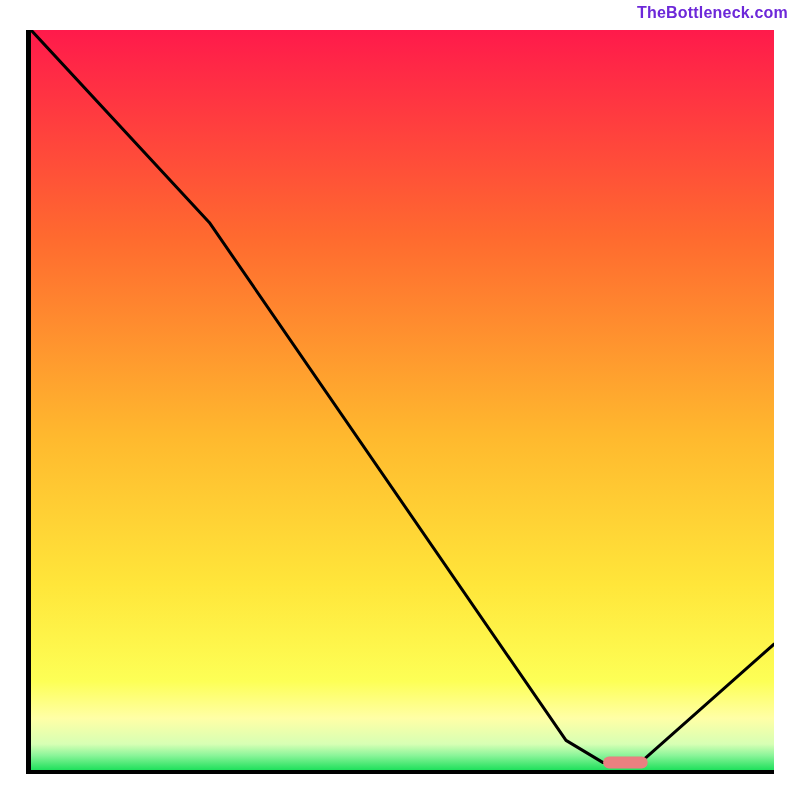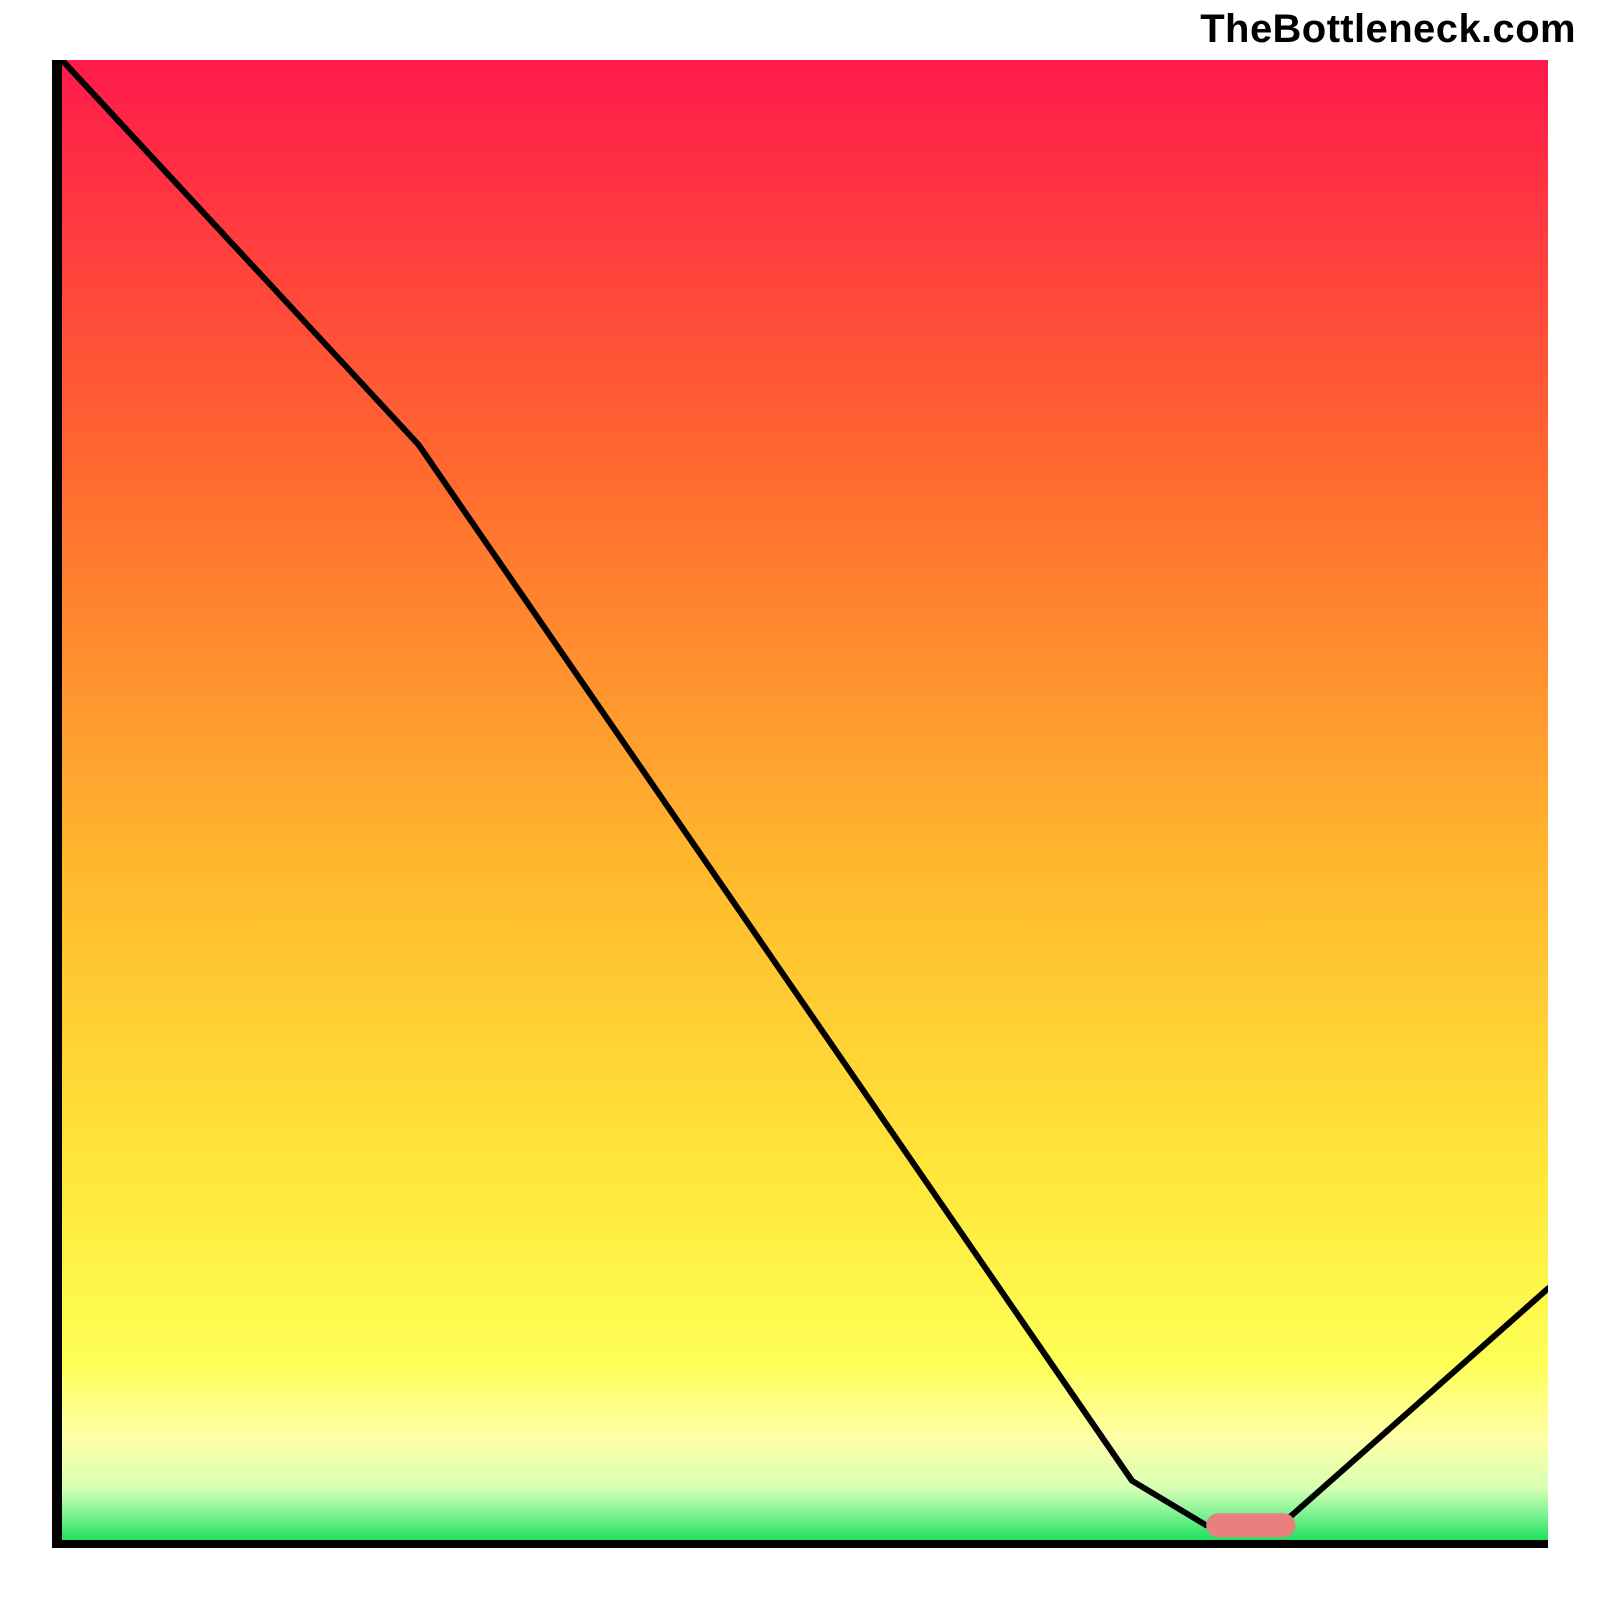--- a/index.html
+++ b/index.html
@@ -13,23 +13,23 @@
   }
   .frame {
     position: relative;
     width: 800px;
     height: 800px;
   }
   .watermark {
     position: absolute;
     top: 4px;
     right: 12px;
-    font-size: 20px;
+    font-size: 16px;
     font-weight: 600;
-    color: #000000;
+    color: #6d28d9;
     letter-spacing: 0.2px;
     user-select: none;
   }
   .axis-left {
     position: absolute;
     left: 26px;
     top: 30px;
     width: 5px;
     height: 740px;
     background: #000000;

